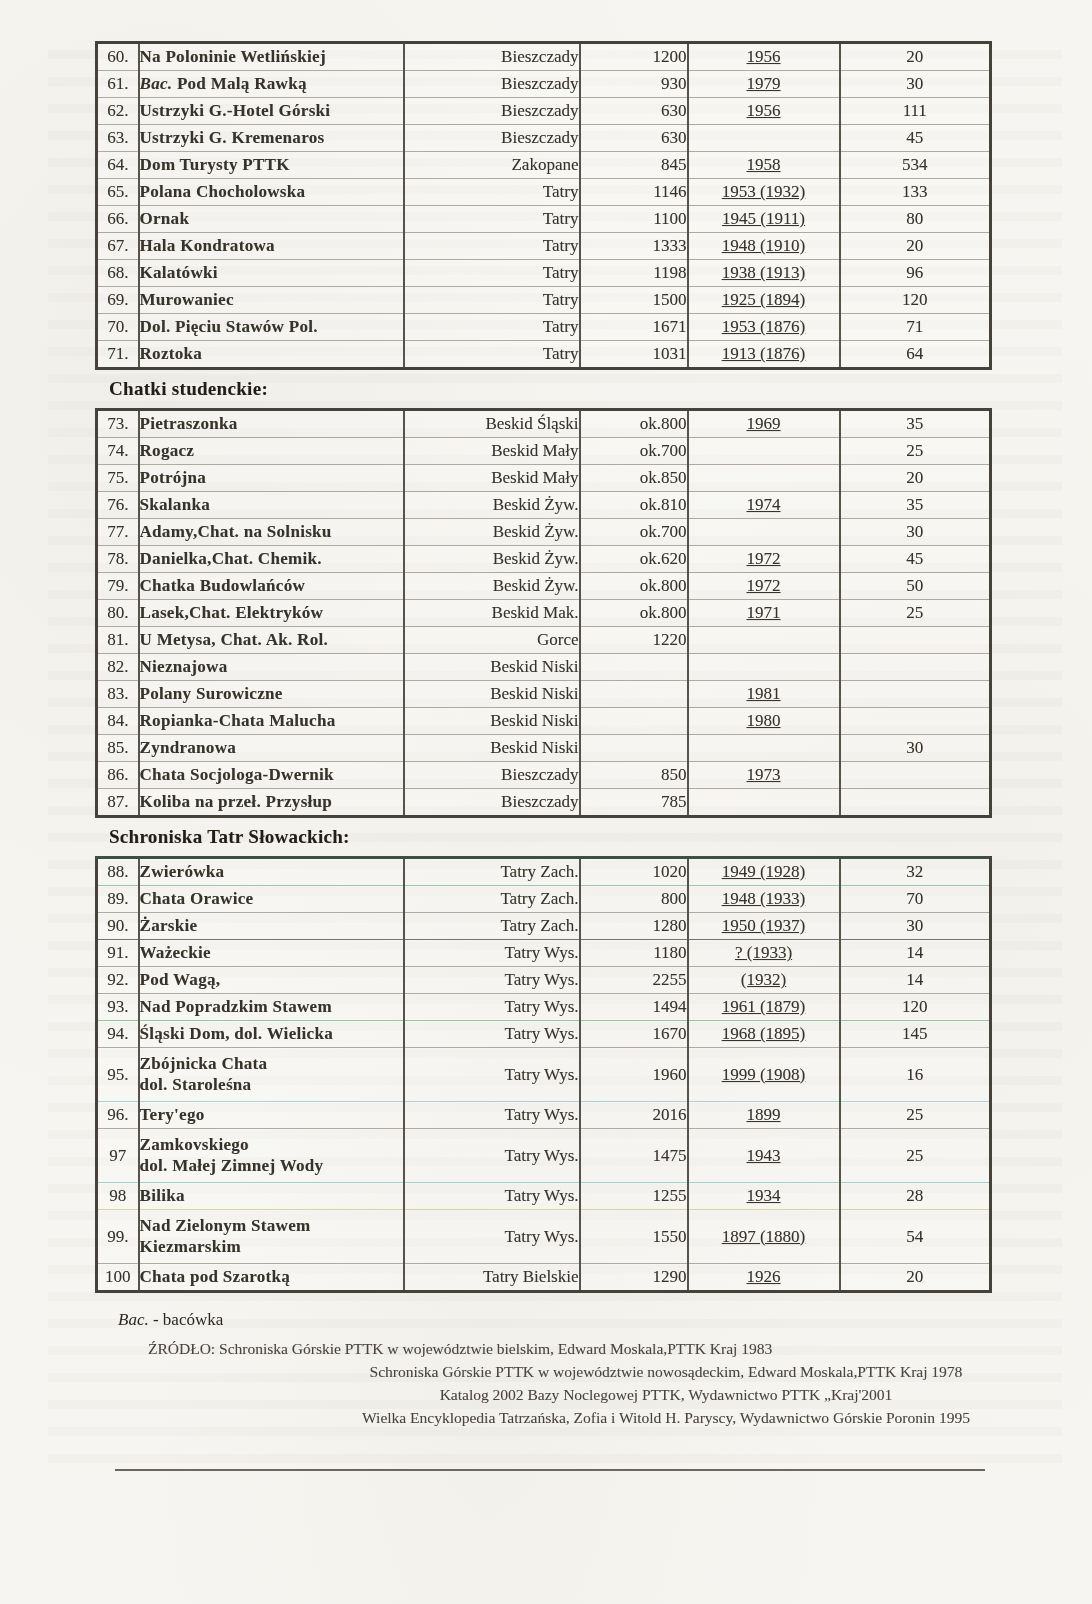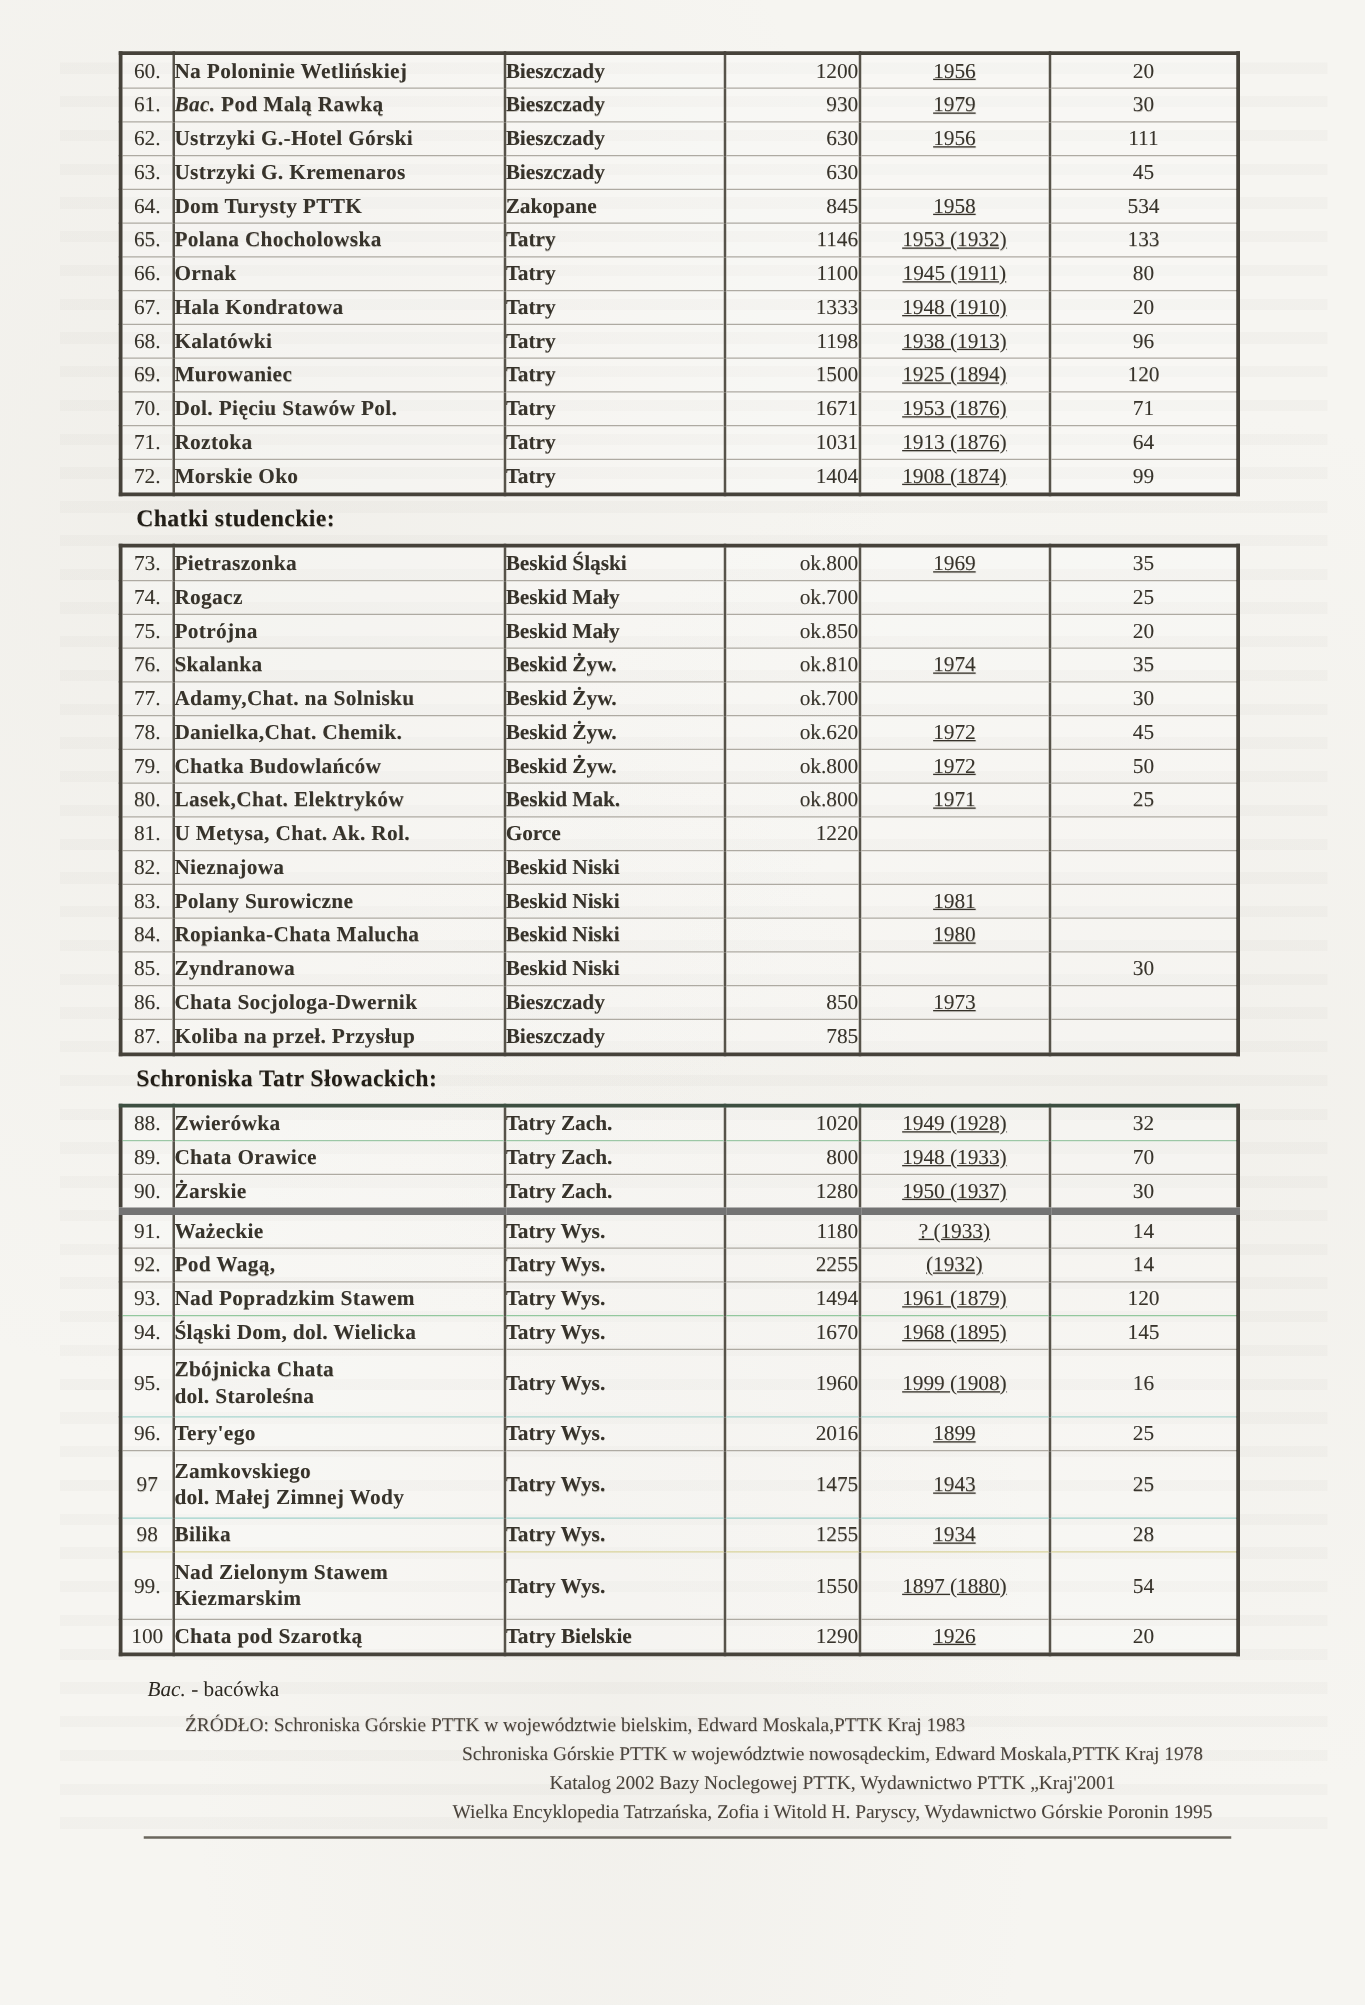--- a/index.html
+++ b/index.html
@@ -32,32 +32,32 @@
     font-size:17px;color:#37332b;
     text-shadow:.3px .3px .5px rgba(70,60,48,.28);
     overflow:hidden;white-space:nowrap;
   }
   table.huts tr:first-child td{border-top:none;}
   table.huts td:first-child{border-left:none;}
   tr.tall td{height:53px;}
   td.num{text-align:center;font-size:16.5px;color:#2f2b24;}
   td.name{font-weight:bold;padding-left:8px;letter-spacing:.3px;color:#211d16;font-size:17px;line-height:1.2;}
   td.name i{font-weight:bold;}
-  td.region{text-align:left;font-size:16.5px;color:#3c382f;font-weight:bold;}
+  td.region{text-align:right;font-size:16.5px;color:#3c382f;}
   td.alt{text-align:right;padding-right:20px;}
   td.year{text-align:center;text-decoration:underline;}
   td.cap{text-align:center;}
   .sec-label{
     font-weight:bold;font-size:19px;letter-spacing:.3px;color:#221e17;
     margin:7px 0 7px 14px;line-height:24px;
     text-shadow:.3px .3px .5px rgba(70,60,48,.3);
   }
   #t3{border-top-color:#3d4f41;}
   #t3 tr:nth-child(1) td{border-bottom:1px solid #9cc7a6;}
-  #t3 tr:nth-child(3) td{border-bottom:6px solid #737373;}
+  #t3 tr:nth-child(3) td{border-bottom:1px solid #737373;}
   #t3 tr:nth-child(6) td{border-bottom:1px solid #93c89e;}
   #t3 tr:nth-child(8) td{border-bottom:1px solid #a8d6d0;}
   #t3 tr:nth-child(10) td{border-bottom:1px solid #9fd2cb;}
   #t3 tr:nth-child(11) td{border-bottom:1px solid #d9d49b;}
   .footnote{margin:17px 0 0 23px;font-size:17px;color:#2c2821;}
   .sources{margin-top:7px;color:#4a443b;}
   .src-line{font-size:15.5px;line-height:23px;white-space:nowrap;
     text-shadow:.3px .3px .6px rgba(90,70,80,.25);}
   .src-first{margin-left:53px;}
   .src-cont{margin-left:130px;text-align:center;}
@@ -173,28 +173,20 @@
           <td class="cap">71</td>
         </tr>
         <tr>
           <td class="num">71.</td>
           <td class="name">Roztoka</td>
           <td class="region">Tatry</td>
           <td class="alt">1031</td>
           <td class="year">1913 (1876)</td>
           <td class="cap">64</td>
         </tr>
-        <tr>
-          <td class="num">72.</td>
-          <td class="name">Morskie Oko</td>
-          <td class="region">Tatry</td>
-          <td class="alt">1404</td>
-          <td class="year">1908 (1874)</td>
-          <td class="cap">99</td>
-        </tr>
       </tbody>
   </table>
 
   <div class="sec-label">Chatki studenckie:</div>
 
   <table class="huts" id="t2">
     <colgroup>
       <col style="width:42px">
         <col style="width:265px">
         <col style="width:176px">

